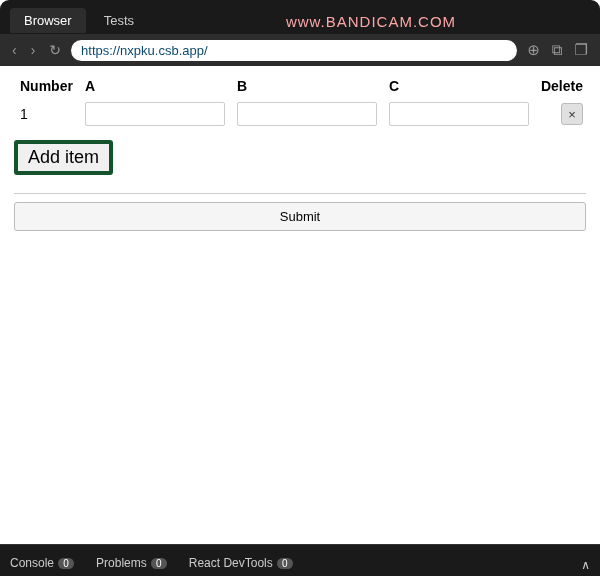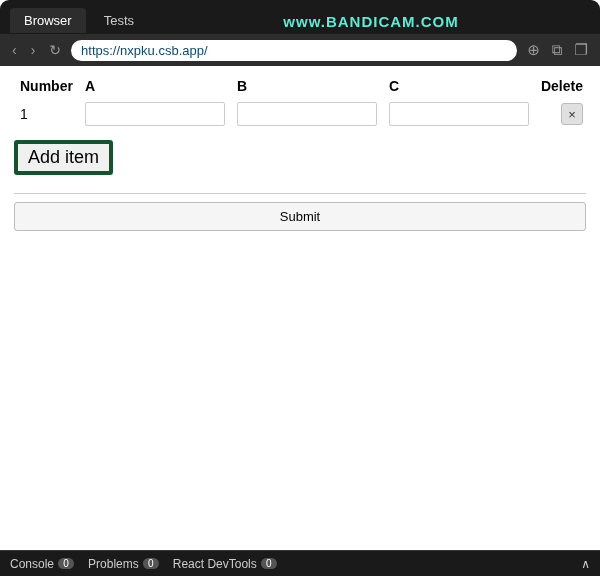--- a/index.html
+++ b/index.html
@@ -37,23 +37,23 @@
     }
 
     .tab.active {
       background: #2d2d2d;
       color: #fff;
     }
 
     .tab-watermark {
       flex: 1;
       text-align: center;
-      color: #5eead4;
+      color: #fca5a5;
       font-size: 15px;
-      font-weight: bold;
+      font-weight: normal;
       letter-spacing: 1px;
       padding-bottom: 4px;
       margin-top: 7px;
     }
 
     .address-bar-row {
       background: #2d2d2d;
       display: flex;
       align-items: center;
       padding: 5px 8px;
@@ -181,25 +181,25 @@
       border-radius: 3px;
       font-size: 13px;
       cursor: pointer;
       text-align: center;
     }
 
     
     .bottom-bar {
       background: #1a1a1a;
       display: flex;
-      align-items: center;
+      align-items: flex-end;
       padding: 4px 10px;
-      gap: 0;
+      gap: 8px;
       border-top: 1px solid #333;
-      height: 26px;
+      height: 32px;
     }
 
     .bottom-tab {
       display: flex;
       align-items: center;
       gap: 4px;
       color: #ccc;
       font-size: 12px;
       padding: 2px 14px 2px 0;
       cursor: pointer;

